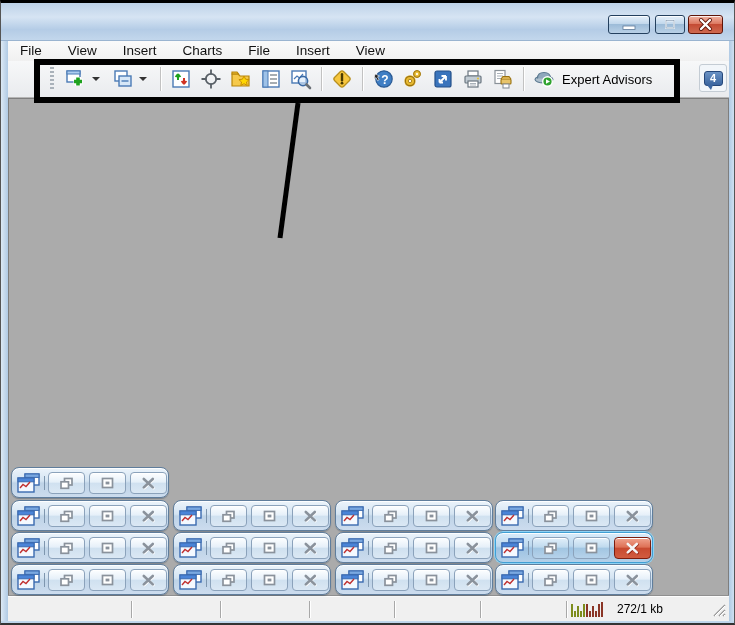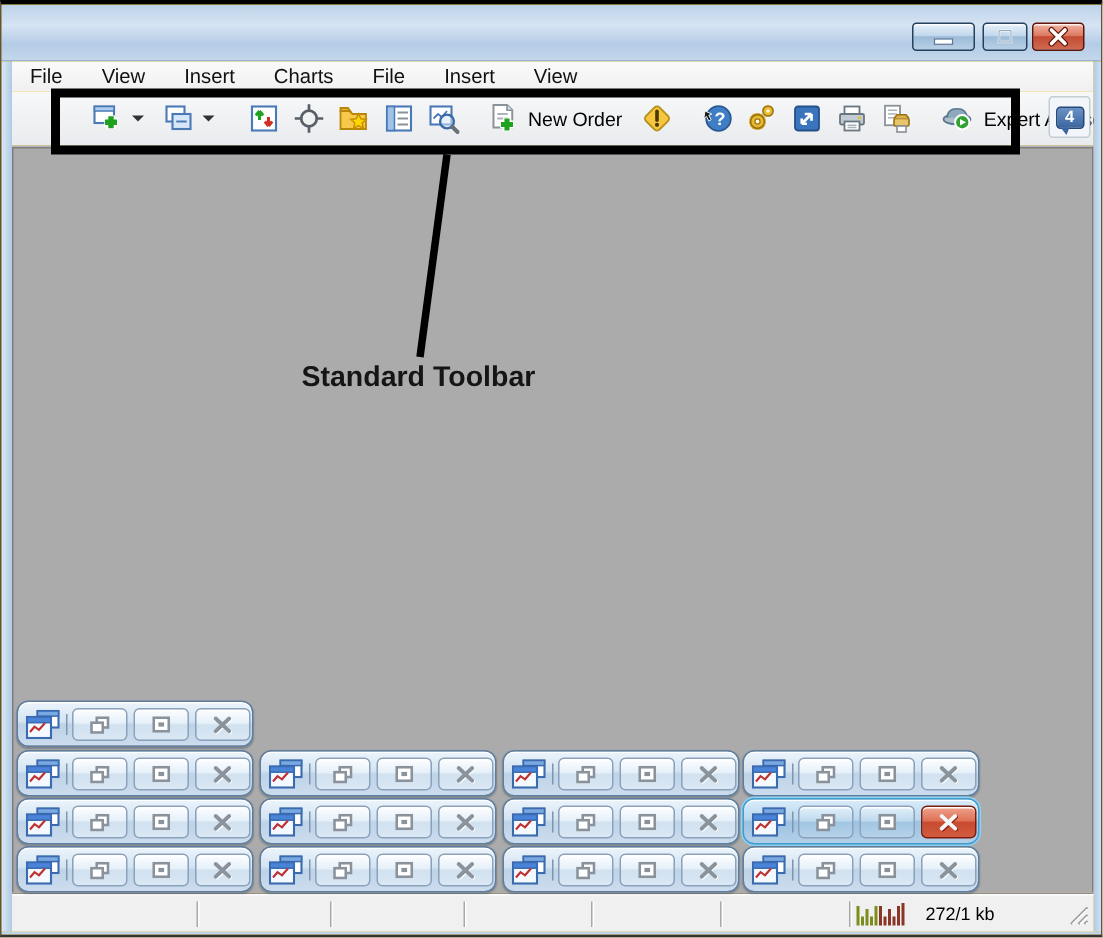--- a/index.html
+++ b/index.html
@@ -3,21 +3,21 @@
 <meta charset="utf-8">
 <style>
   html,body{margin:0;padding:0;background:#fff;}
   *{box-sizing:border-box;}
   body{font-family:"Liberation Sans", sans-serif;}
 
   #window{
     position:relative; width:735px; height:625px; overflow:hidden;
     border-top:3px solid #000; border-left:1px solid #555;
     border-right:1px solid #555; border-bottom:2px solid #333;
-    background:#eab308;
+    background:#d946ef;
   }
 
   
   .titlebar{
     position:absolute; left:0; top:0; width:735px; height:38px;
     background:linear-gradient(180deg,#bdd2e8 0%,#d6e4f3 38%,#b4cce6 72%,#c3d7ec 100%);
     border-bottom:1px solid #9ab4d0;
   }
   .cap-btn{
     position:absolute; top:12px; height:19px; border:1px solid #24405e;
@@ -254,30 +254,20 @@
       <svg width="22" height="22" viewBox="0 0 22 22">
         <rect x="2" y="3" width="14" height="12" fill="#ffffff" stroke="#4a7ab5" stroke-width="1.4"></rect>
         <path d="M4 11 l3 -3 2.5 2 3.5 -4" stroke="#4a7ab5" stroke-width="1.2" fill="none"></path>
         <circle cx="13" cy="13" r="4.6" fill="rgba(210,230,250,.55)" stroke="#3a6aa5" stroke-width="1.6"></circle>
         <path d="M16.5 16.5 L20 20" stroke="#6a7076" stroke-width="2.6" stroke-linecap="round"></path>
       </svg>
     </div>
 
     <div class="tb-sep"></div>
 
-    <div class="tb-btn">
-      <svg width="22" height="22" viewBox="0 0 22 22">
-        <path d="M4 2 h9 l3.5 3.5 v11.5 h-12.5 z" fill="#ffffff" stroke="#8a9299" stroke-width="1.3"></path>
-        <path d="M13 2 v3.5 h3.5" fill="#d8e4ee" stroke="#8a9299" stroke-width="1.1"></path>
-        <path d="M6.5 8 h7 M6.5 11 h7" stroke="#aab2ba" stroke-width="1.2"></path>
-        <path d="M13 10.5 v9 M8.5 15 h9" stroke="#ffffff" stroke-width="5.4"></path>
-        <path d="M13 11 v8 M9 15 h8" stroke="#1ea21e" stroke-width="3.4"></path>
-      </svg>
-      <span class="tb-label">New Order</span>
-    </div>
 
     <div class="tb-btn">
       <svg width="22" height="22" viewBox="0 0 22 22">
         <rect x="4.6" y="4.6" width="12.8" height="12.8" rx="2.5" transform="rotate(45 11 11)" fill="#f6c63e" stroke="#b8901e" stroke-width="1.3"></rect>
         <path d="M11 6.2 v6" stroke="#4a3a00" stroke-width="2.4" stroke-linecap="round"></path>
         <circle cx="11" cy="15.2" r="1.4" fill="#4a3a00"></circle>
       </svg>
     </div>
 
     <div class="tb-sep"></div>
@@ -351,21 +341,20 @@
       <span>4</span>
     </div>
   </div>
 
   <div class="mdi"></div>
 
   <div class="hl-rect"></div>
   <svg class="anno-svg">
     <line x1="297" y1="100" x2="279" y2="235" stroke="#000000" stroke-width="5"></line>
   </svg>
-  <div class="anno-text anno-title">Standard Toolbar</div>
 
   <div class="statusbar">
     <div class="sb-sep" style="left:123px;"></div>
     <div class="sb-sep" style="left:212px;"></div>
     <div class="sb-sep" style="left:301px;"></div>
     <div class="sb-sep" style="left:386px;"></div>
     <div class="sb-sep" style="left:472px;"></div>
     <div class="sb-sep" style="left:558px;"></div>
     <div class="traffic">
         <div class="sig" style="height: 13px; background: rgb(125, 141, 29);"></div>

